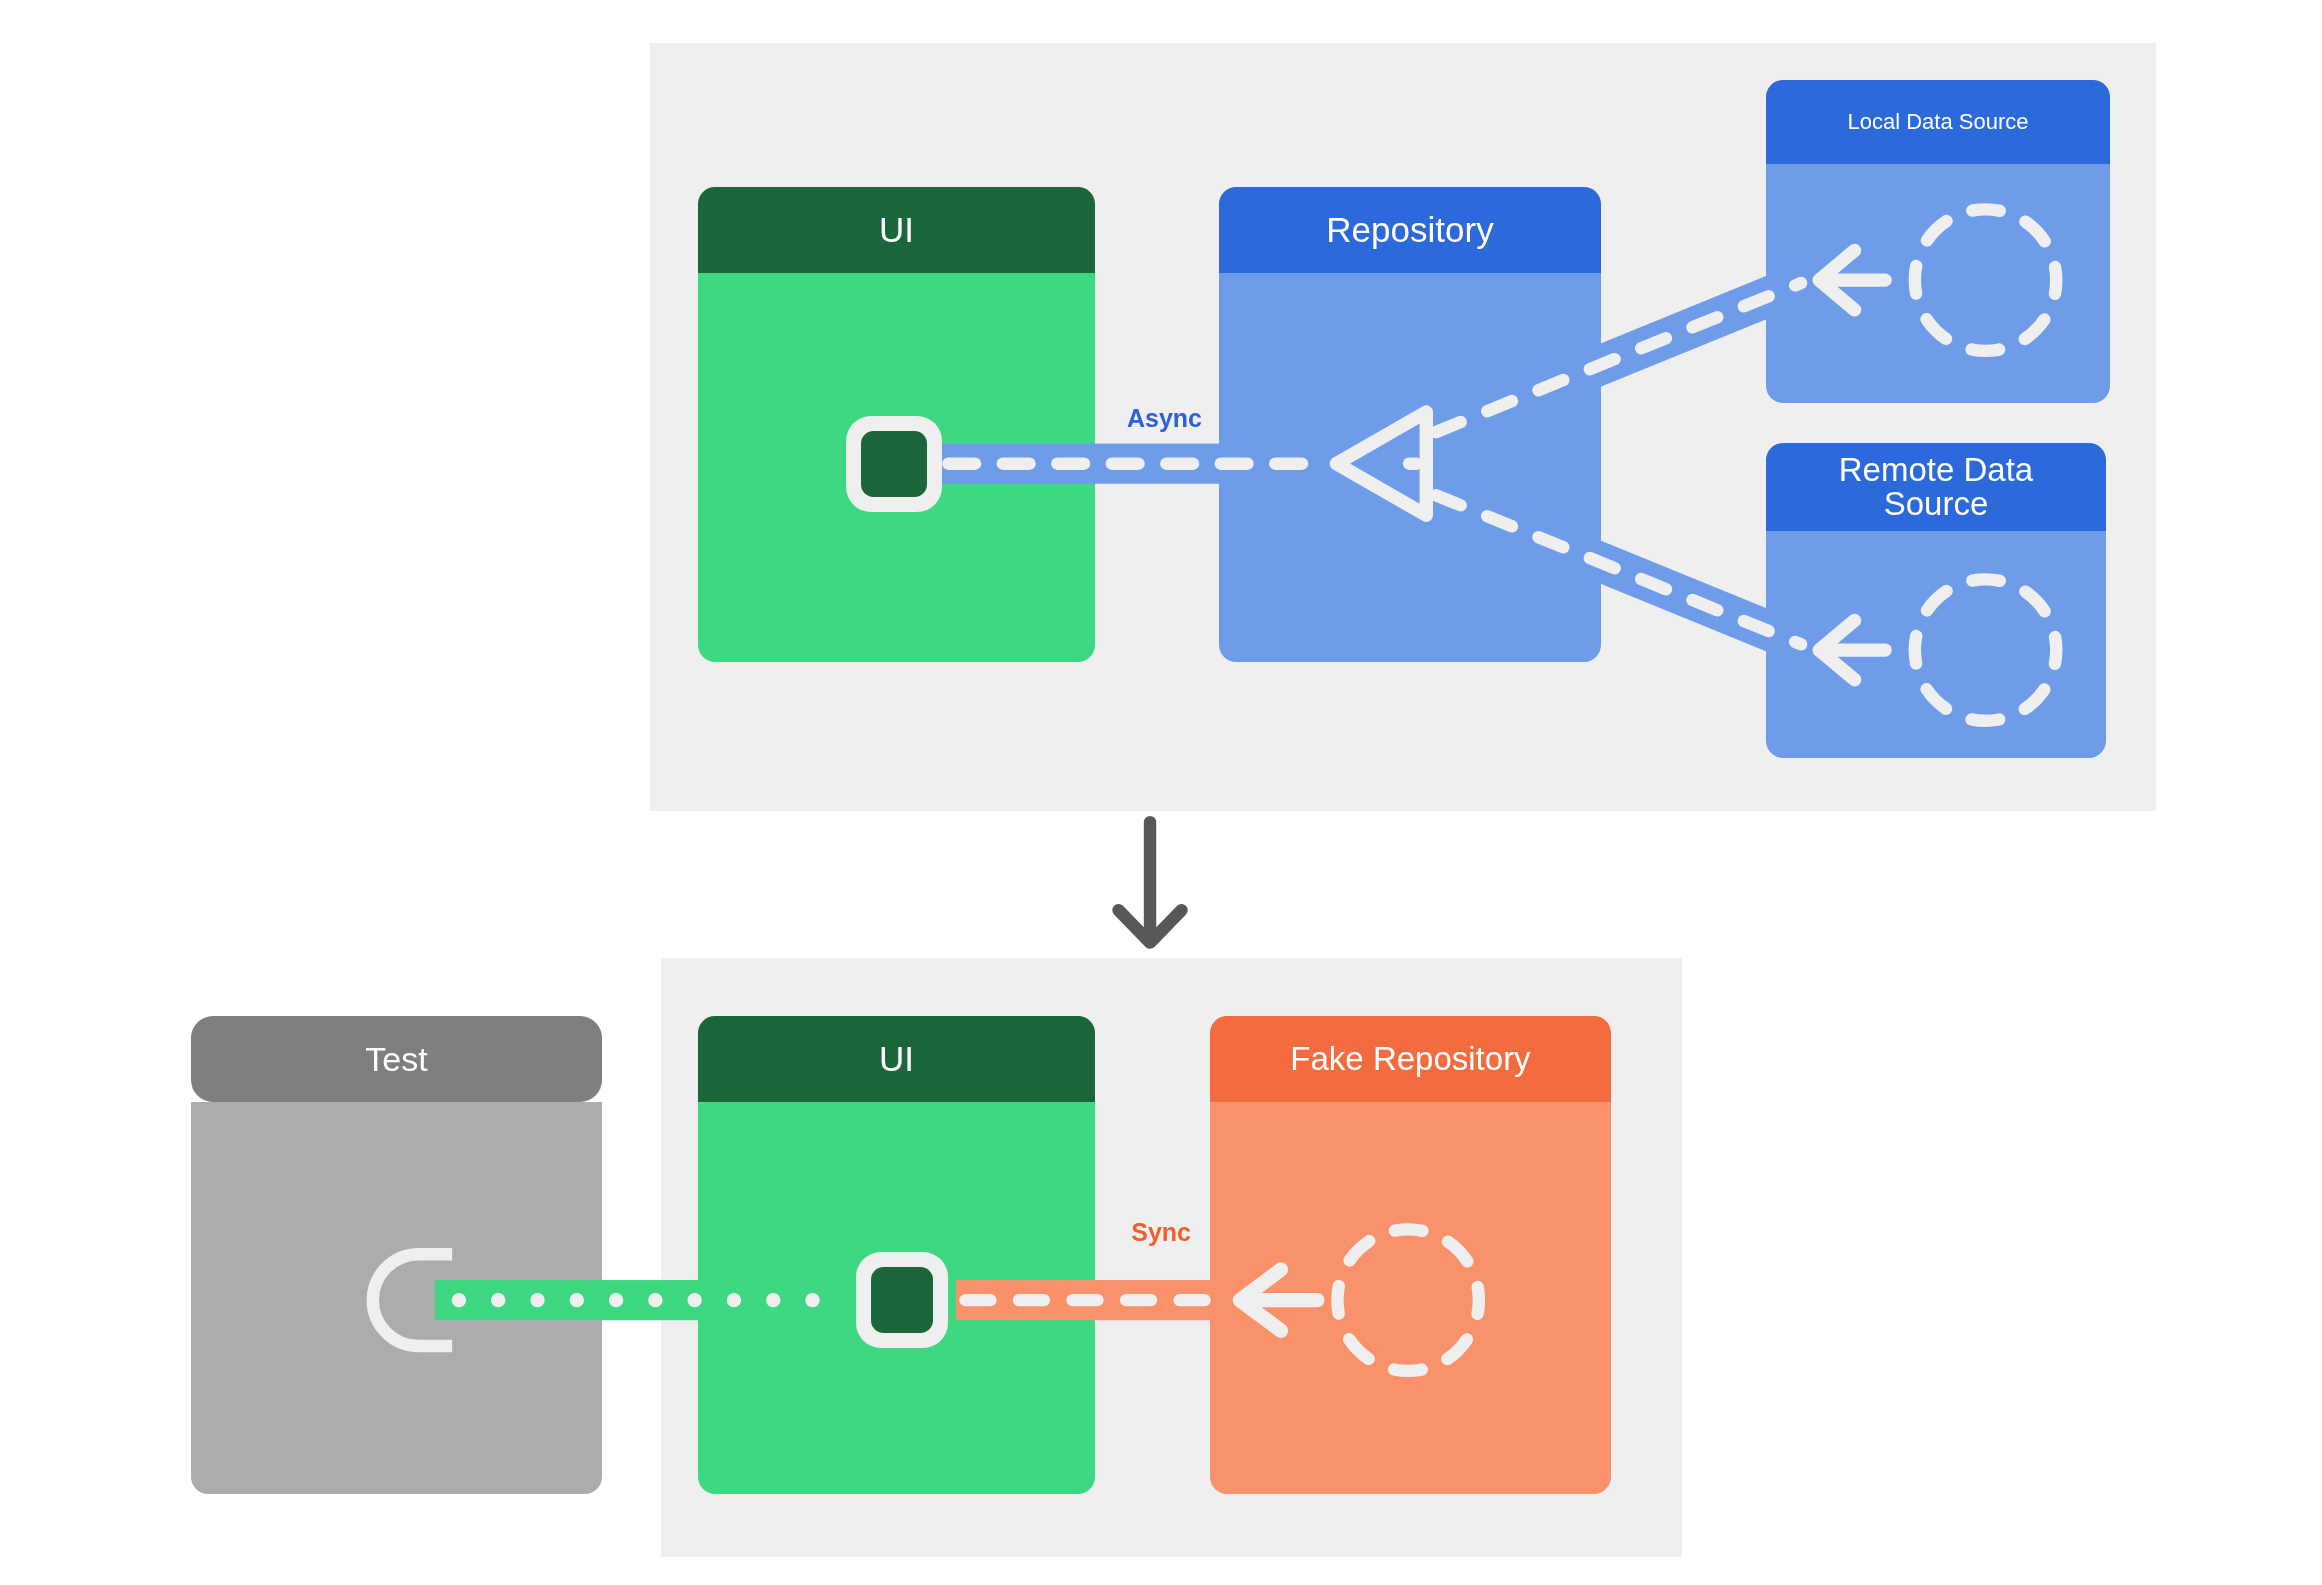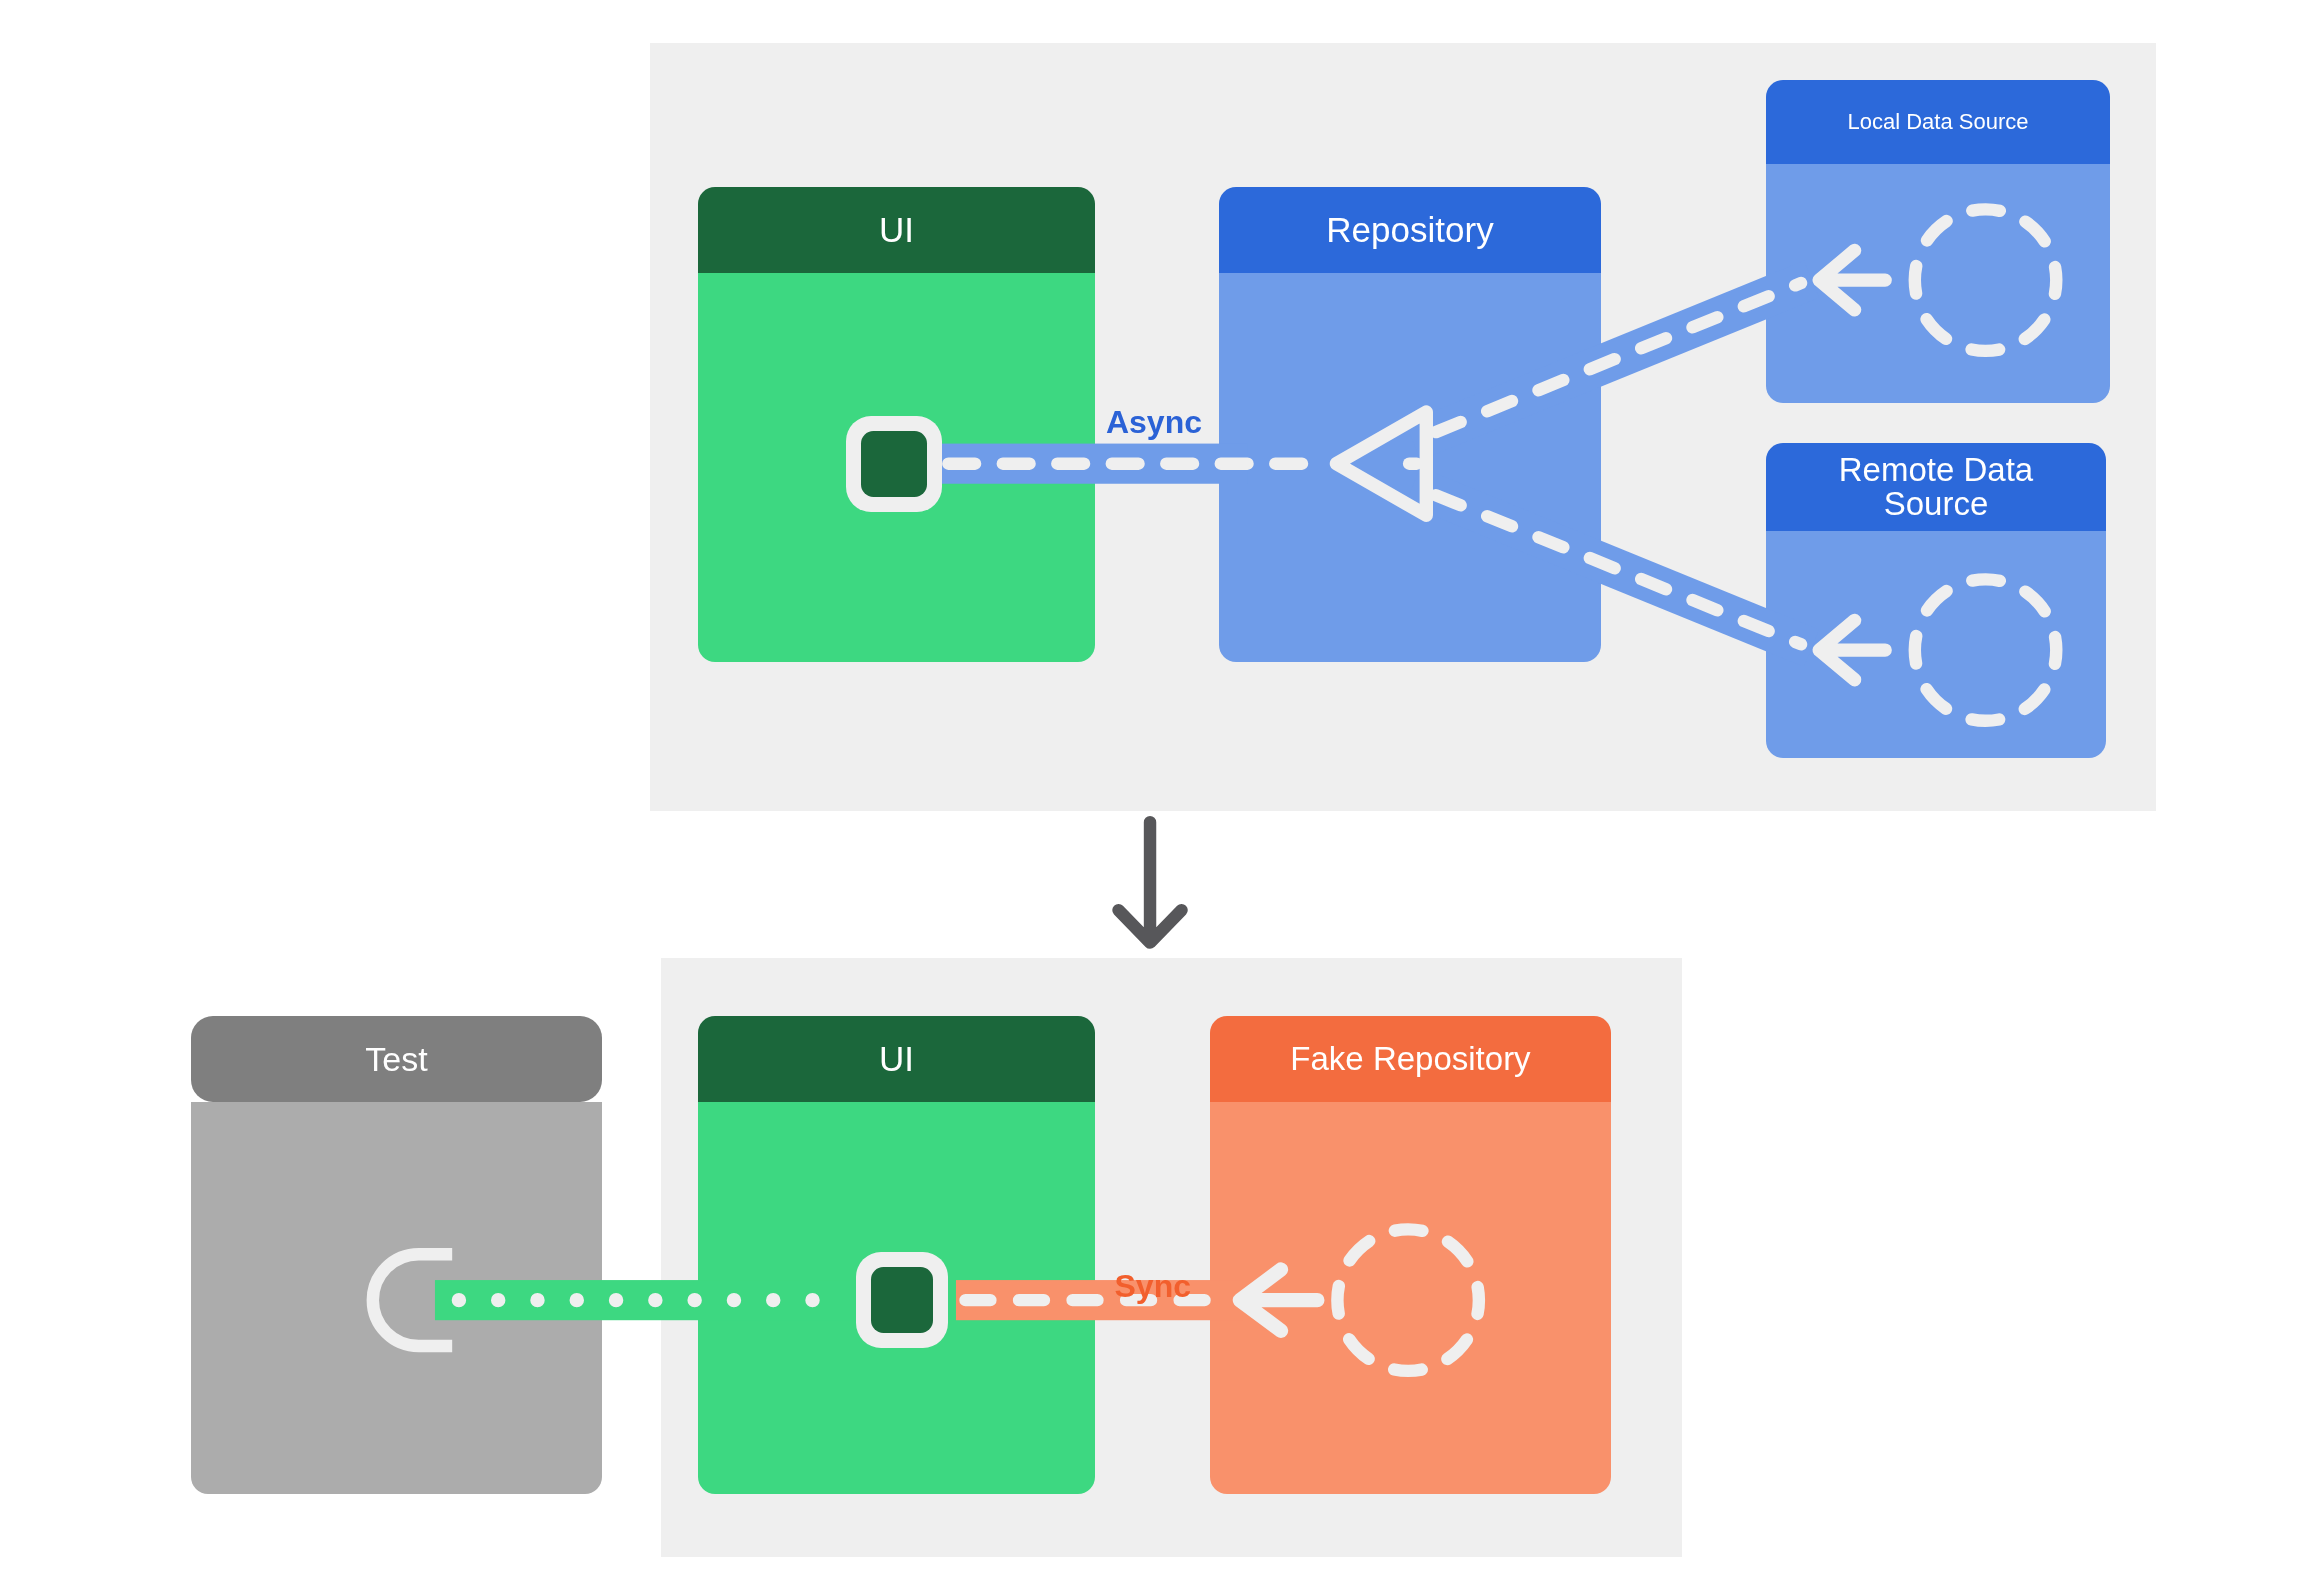--- a/index.html
+++ b/index.html
@@ -23,21 +23,21 @@
   .hdr-orange{background:var(--orange-header);}
   .hdr-gray{background:var(--gray-header);}
   .bdy-green{background:var(--green-body);}
   .bdy-blue{background:var(--blue-body);}
   .bdy-orange{background:var(--orange-body);}
   .bdy-gray{background:var(--gray-body);}
   .connectors{position:absolute;left:0;top:0;z-index:5;}
   .chip{position:absolute;z-index:6;background:var(--detail);border-radius:25px;}
   .chip-inner{position:absolute;left:15.3px;top:15.3px;right:15.3px;bottom:15.3px;
               background:var(--green-dark);border-radius:12.4px;}
-  .flow-label{position:absolute;z-index:7;font-weight:bold;font-size:32px;text-align:right;}
+  .flow-label{position:absolute;z-index:7;font-weight:bold;font-size:25px;text-align:right;}
   .label-async{color:var(--async-blue);}
   .label-sync{color:var(--sync-orange);}
   .two-line{max-width:249px;line-height:34px;}
 </style>
 </head>
 <body>
 
 <div class="canvas">
 
   <div class="panel" style="left:650px;top:43px;width:1506px;height:768px;"></div>
@@ -147,16 +147,16 @@
   </svg>
 
   <div class="chip" style="left:846px;top:416px;width:96px;height:96px;">
     <div class="chip-inner"></div>
   </div>
   <div class="chip" style="left:856px;top:1252px;width:92px;height:96px;">
     <div class="chip-inner"></div>
   </div>
 
   <div class="flow-label label-async" style="left:1013px;top:404px;width:189px;">Async</div>
-  <div class="flow-label label-sync" style="left:1004px;top:1268px;width:187px;">Sync</div>
+  <div class="flow-label label-sync" style="left:1004px;top:1218px;width:187px;">Sync</div>
 
 </div>
 
 
 </body></html>

